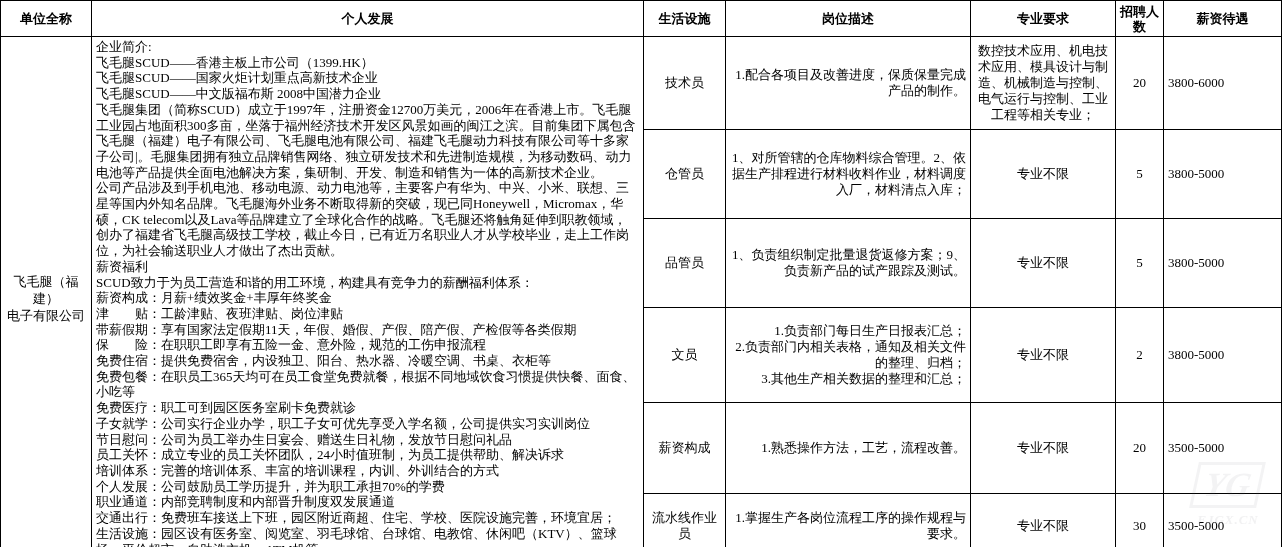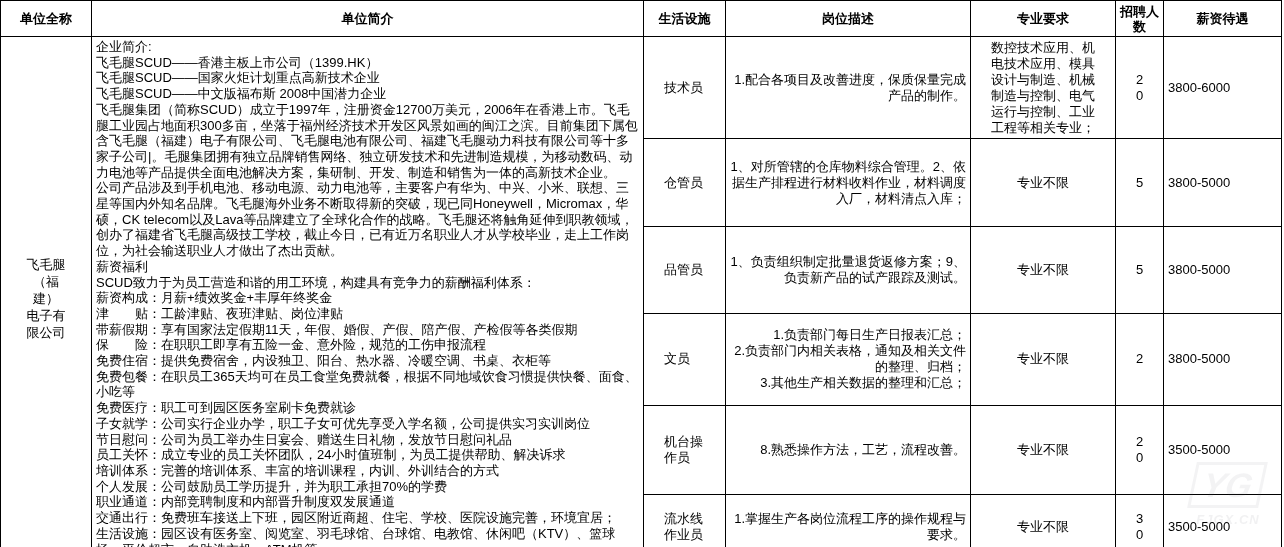--- a/index.html
+++ b/index.html
@@ -1,27 +1,27 @@
 <!DOCTYPE html>
 <html><head>
 <meta charset="utf-8">
 <style>
   html,body{margin:0;padding:0;background:#fff;}
   body{width:1284px;height:547px;overflow:hidden;}
   .page{position:relative;width:1284px;height:547px;background:#fff;
-        font-family:Liberation Sans, sans-serif;color:#000;}
+        font-family:Liberation Serif, serif;color:#000;}
   table.recruit{border-collapse:collapse;table-layout:fixed;width:1281px;
         position:absolute;left:0;top:0;}
-  th,td{border:1px solid #000;padding:1px 20px;font-size:13px;line-height:16px;
+  th,td{border:1px solid #000;padding:1px 3px;font-size:13px;line-height:16px;
         vertical-align:middle;overflow:hidden;word-break:break-all;}
   thead th{font-weight:bold;text-align:center;font-size:13px;line-height:15px;padding:2px;}
   .c-name{text-align:center;white-space:pre-wrap;line-height:17px;}
   .c-profile{text-align:left;vertical-align:middle;white-space:pre-wrap;
         padding:2px 4px;font-size:13px;line-height:15.7px;}
-  .c-title{text-align:left;}
+  .c-title{text-align:center;}
   .c-desc{text-align:right;white-space:pre-wrap;padding:2px 4px;}
   .c-major{text-align:center;}
   .c-count{text-align:center;margin-top:23px;}
   .c-salary{text-align:left;padding-left:4px;}
   
   .watermark{position:absolute;left:1178px;top:462px;width:100px;height:75px;
         pointer-events:none;color:rgba(100,100,110,0.08);text-align:center;}
   .wm-logo{display:inline-block;font-size:34px;font-weight:bold;font-style:italic;
         border:3px solid rgba(100,100,110,0.08);padding:0 8px;transform:skewX(-12deg);
         line-height:40px;}
@@ -39,21 +39,21 @@
       <col style="width:552px">
       <col style="width:82px">
       <col style="width:245px">
       <col style="width:145px">
       <col style="width:48px">
       <col style="width:118px">
     </colgroup>
     <thead>
       <tr style="height:36px">
         <th>单位全称</th>
-        <th>单位简介</th>
+        <th>个人发展</th>
         <th>生活设施</th>
         <th>岗位描述</th>
         <th>专业要求</th>
         <th>招聘人数</th>
         <th>薪资待遇</th>
       </tr>
     </thead>
     <tbody>
       <tr style="height:88px">
         <td class="c-name" rowspan="6">飞毛腿（福建）
@@ -104,22 +104,22 @@
       <tr style="height:90px">
         <td class="c-title">文员</td>
         <td class="c-desc">1.负责部门每日生产日报表汇总；
 2.负责部门内相关表格，通知及相关文件的整理、归档；
 3.其他生产相关数据的整理和汇总；</td>
         <td class="c-major">专业不限</td>
         <td class="c-count">2</td>
         <td class="c-salary">3800-5000</td>
       </tr>
       <tr style="height:86px">
-        <td class="c-title">机台操作员</td>
-        <td class="c-desc">8.熟悉操作方法，工艺，流程改善。</td>
+        <td class="c-title">薪资构成</td>
+        <td class="c-desc">1.熟悉操作方法，工艺，流程改善。</td>
         <td class="c-major">专业不限</td>
         <td class="c-count">20</td>
         <td class="c-salary">3500-5000</td>
       </tr>
       <tr style="height:63px">
         <td class="c-title">流水线作业员</td>
         <td class="c-desc">1.掌握生产各岗位流程工序的操作规程与要求。</td>
         <td class="c-major">专业不限</td>
         <td class="c-count">30</td>
         <td class="c-salary">3500-5000</td>

